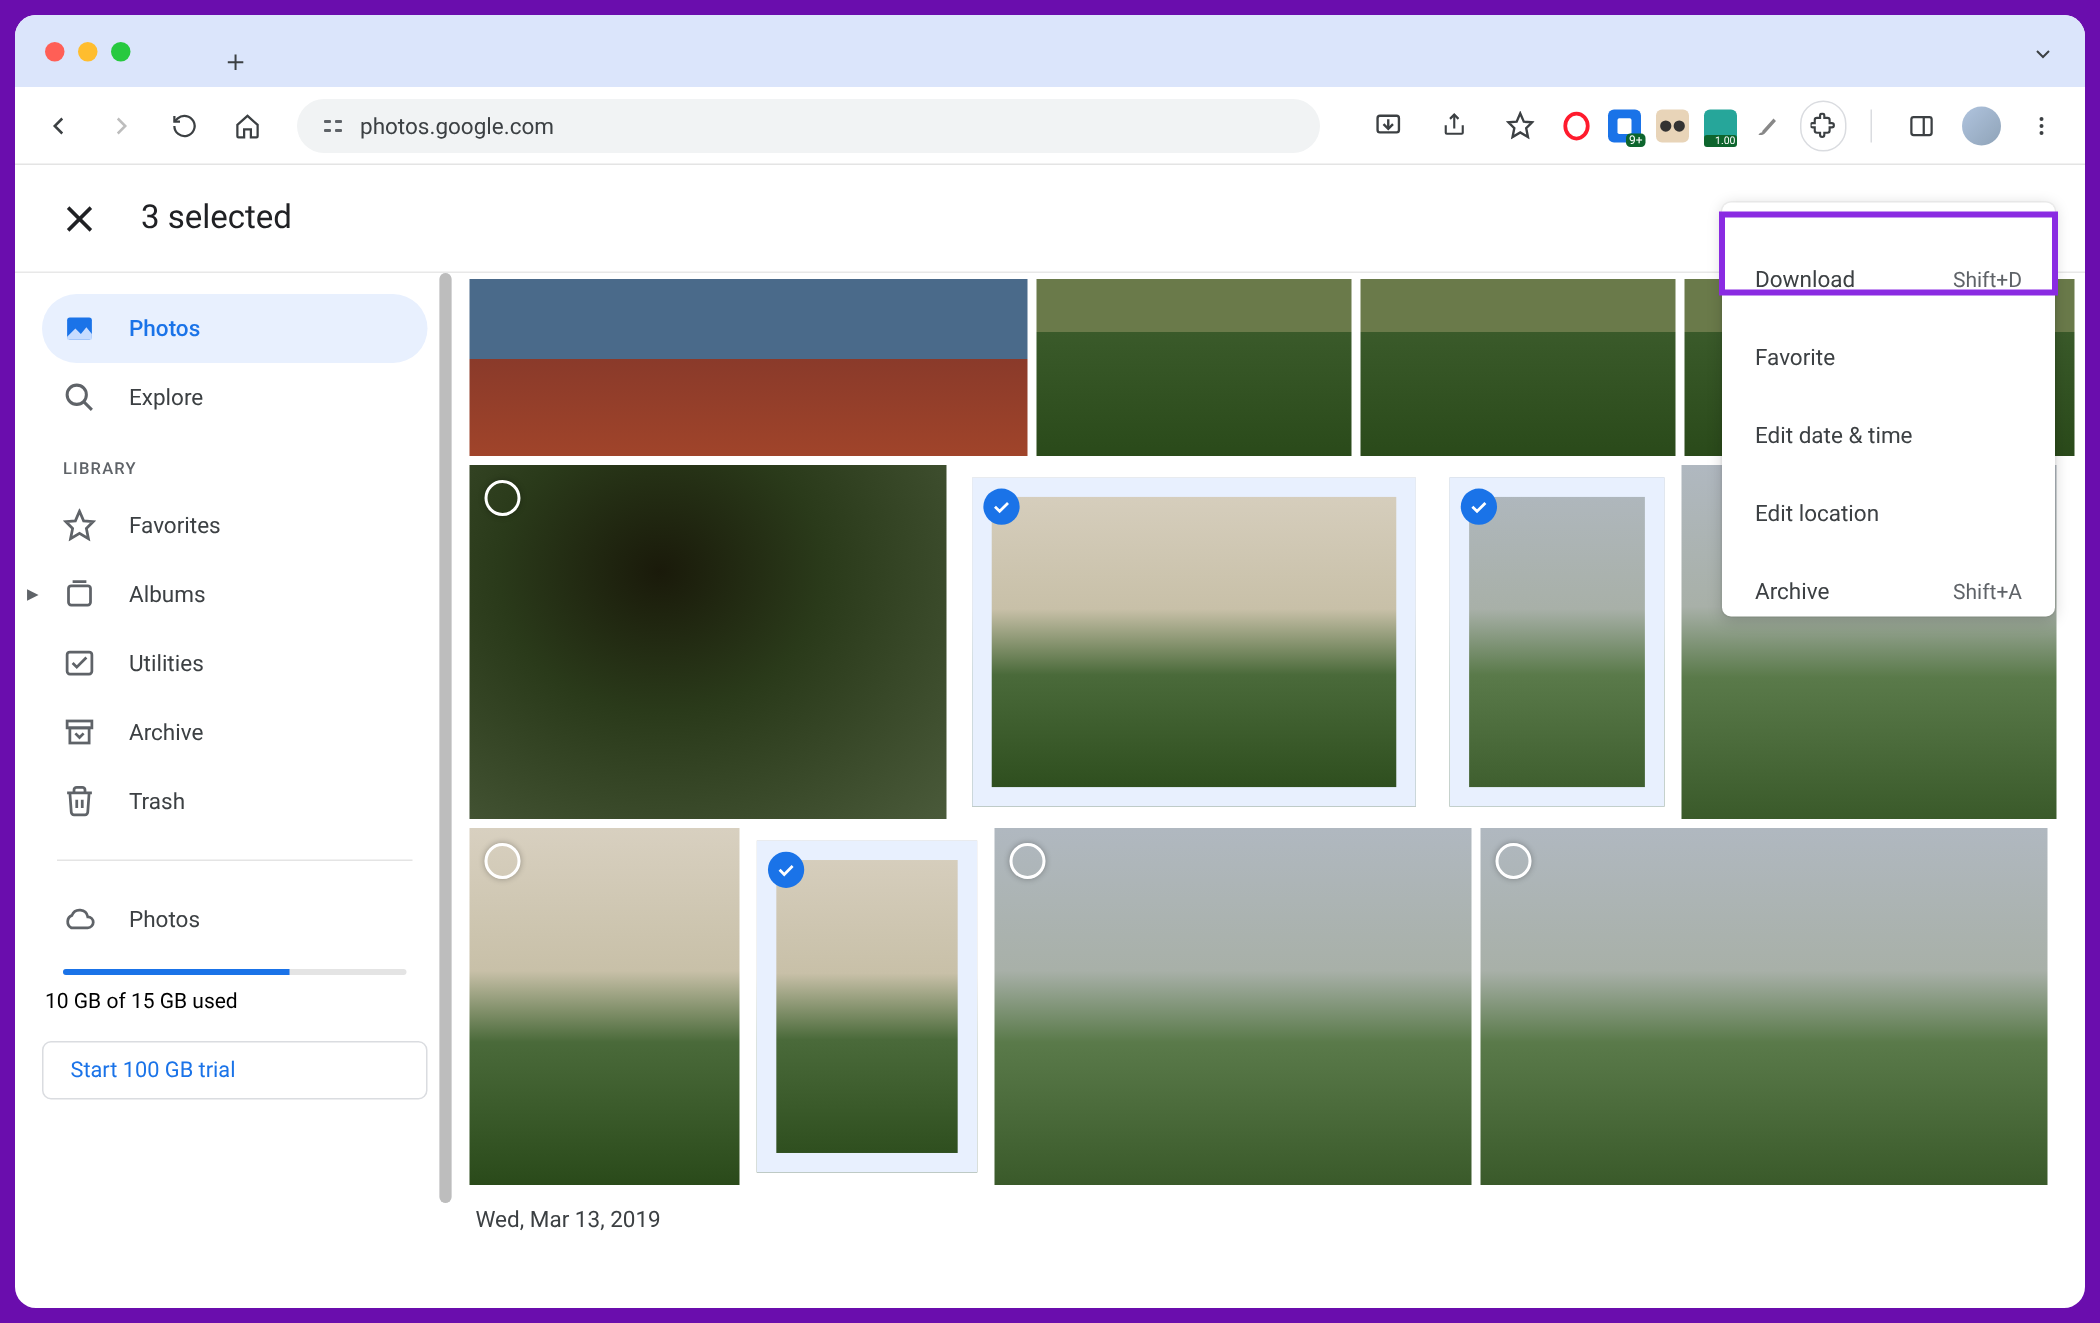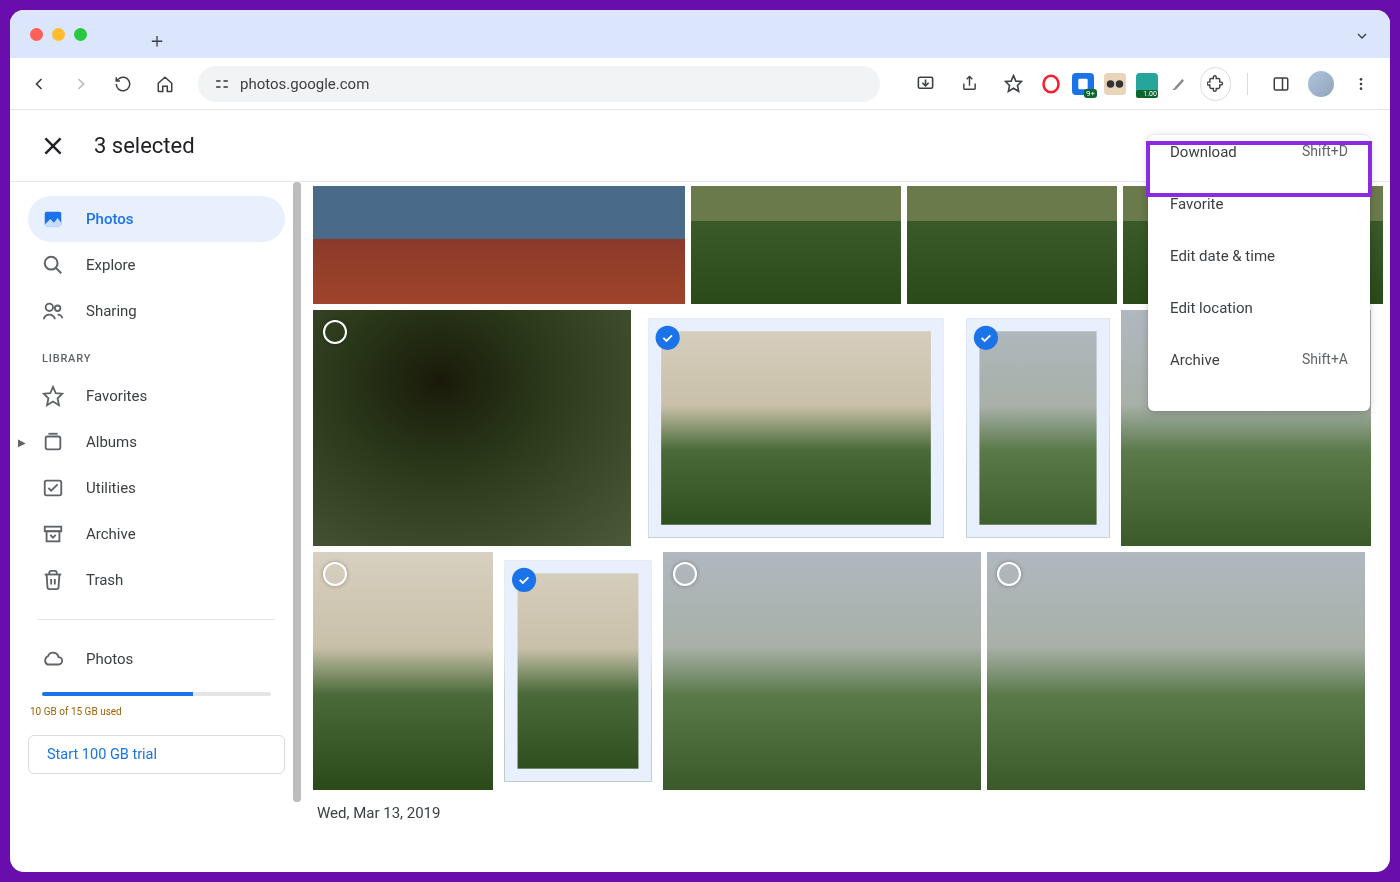--- a/index.html
+++ b/index.html
@@ -42,39 +42,39 @@
   .main { flex: 1; display: flex; position: relative; overflow: hidden; }
   .sidebar { width: 283px; padding: 14px 8px 8px 18px; display: flex; flex-direction: column; }
   .side-item { height: 46px; display: flex; align-items: center; gap: 22px; padding: 0 14px; border-radius: 24px; color: #3c4043; font-size: 15px; cursor: pointer; }
   .side-item.active { background: #e8f0fe; color: #1a73e8; font-weight: 500; }
   .side-item.active .side-icon { color: #1a73e8; }
   .side-icon { width: 22px; height: 22px; color: #5f6368; display:flex; align-items:center; justify-content:center;}
   .lib-label { font-size: 11px; letter-spacing: 0.8px; color: #5f6368; padding: 18px 14px 8px; font-weight: 500; }
   .side-divider { height: 1px; background: #e4e4e4; margin: 16px 10px; }
   .storage-bar { height: 4px; background: #e4e4e4; border-radius: 2px; margin: 10px 14px 10px; position: relative; overflow: hidden; }
   .storage-fill { height: 100%; background: #1a73e8; width: 66%; }
-  .storage-text { font-size: 10px; color: #a16207; padding: 0 2px 14px; }
+  .storage-text { font-size: 14px; color: #000000; padding: 0 2px 14px; }
   .trial-btn { border: 1px solid #dadce0; color: #1a73e8; font-size: 14.5px; padding: 10px 18px; border-radius: 6px; display: inline-block; margin: 4px 0; cursor:pointer;}
 
   .content-scroll { position: absolute; left: 283px; top: 0; width: 8px; height: 620px; background: #dadce0; border-radius: 4px; }
   .content-scroll::before { content:""; position:absolute; top:0; width:100%; height:100%; background:#bdbdbd; border-radius:4px;}
 
   .content { flex: 1; padding: 4px 0 0 20px; overflow: hidden; position: relative; }
   .photo-grid-row { display: flex; gap: 6px; margin-bottom: 6px; }
   .thumb { position: relative; background: #3a4a3a; border-radius: 0; overflow: hidden; }
   .thumb.selected { outline: 14px solid #e8f0fe; outline-offset: -14px; transform: scale(0.93); }
   .thumb .sel-circle { position: absolute; top: 10px; left: 10px; width: 24px; height: 24px; border: 2px solid #fff; border-radius: 50%; box-shadow: 0 0 4px rgba(0,0,0,0.3); }
   .thumb .sel-check { position: absolute; top: 8px; left: 8px; width: 26px; height: 26px; background: #1a73e8; border-radius: 50%; display: flex; align-items: center; justify-content: center; }
   .thumb .sel-check svg { width: 16px; height: 16px; stroke: #fff; stroke-width: 3; fill: none; }
 
   .date-label { font-size: 15px; color: #3c4043; margin: 14px 0 0 4px; }
 
   
   .dropdown { position: absolute; top: 125px; right: 20px; width: 222px; background: #fff; border-radius: 6px; box-shadow: 0 2px 10px rgba(0,0,0,0.18), 0 0 0 1px rgba(0,0,0,0.04); padding: 8px 0; z-index: 100; }
-  .dd-item { height: 52px; display: flex; align-items: flex-start; padding: 0 22px; font-size: 15px; color: #3c4043; cursor: pointer; justify-content: space-between;}
+  .dd-item { height: 52px; display: flex; align-items: flex-end; padding: 0 22px; font-size: 15px; color: #3c4043; cursor: pointer; justify-content: space-between;}
   .dd-item .shortcut { color: #5f6368; font-size: 14px; }
   .dd-item.highlighted { outline: 4px solid #8a2be2; outline-offset: -2px; }
 
   
   .ph-sky { background: linear-gradient(#4a6a8a 0%, #4a6a8a 45%, #8a3a2a 45%, #a0442a 100%); }
   .ph-fence { background: linear-gradient(#6a7a4a 0%, #6a7a4a 30%, #3a5a2a 30%, #2a4a1a 100%); }
   .ph-tree-dark { background: radial-gradient(ellipse at 40% 30%, #1a1a0a 0%, #2a3a1a 40%, #4a5a3a 100%); }
   .ph-tree-dawn { background: linear-gradient(#d8d0c0 0%, #c8c0a8 40%, #4a6a3a 60%, #2a4a1a 100%); }
   .ph-wide-dawn { background: linear-gradient(#b0b8c0 0%, #a8b0a8 40%, #5a7a4a 60%, #3a5a2a 100%); }
 
@@ -231,31 +231,20 @@
       </div>
       <div class="side-item">
         <span class="side-icon">
           <svg width="22" height="22" viewBox="0 0 24 24" fill="none" stroke="#5f6368" stroke-width="2.2">
               <circle cx="10" cy="10" r="7"></circle>
               <line x1="21" y1="21" x2="15" y2="15"></line>
             </svg>
         </span>
         <span>Explore</span>
       </div>
-      <div class="side-item">
-        <span class="side-icon">
-          <svg width="22" height="22" viewBox="0 0 24 24" fill="none" stroke="#5f6368" stroke-width="2">
-              <circle cx="8" cy="8" r="4"></circle>
-              <path d="M2 21c0-3 3-5 6-5s6 2 6 5"></path>
-              <circle cx="17" cy="9" r="3"></circle>
-              <path d="M22 20c0-2-2-4-5-4"></path>
-            </svg>
-        </span>
-        <span>Sharing</span>
-      </div>
 
       <div class="lib-label">LIBRARY</div>
 
       <div class="side-item">
         <span class="side-icon">
           <svg width="22" height="22" viewBox="0 0 24 24" fill="none" stroke="#5f6368" stroke-width="2">
               <polygon points="12 2 15 9 22 9.5 17 14.5 18.5 22 12 18 5.5 22 7 14.5 2 9.5 9 9"></polygon>
             </svg>
         </span>
         <span>Favorites</span>

